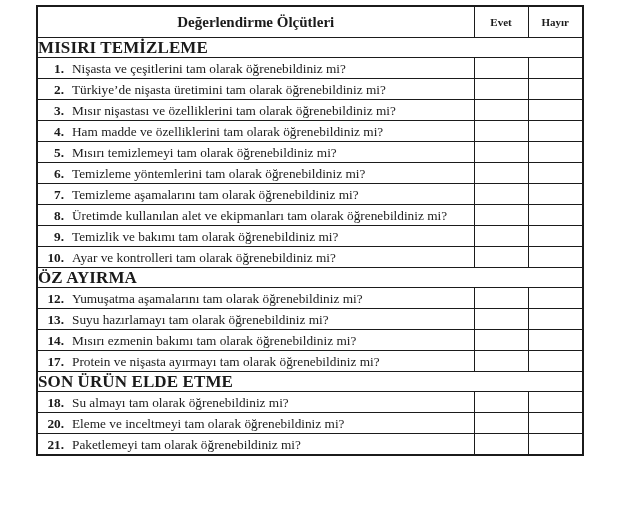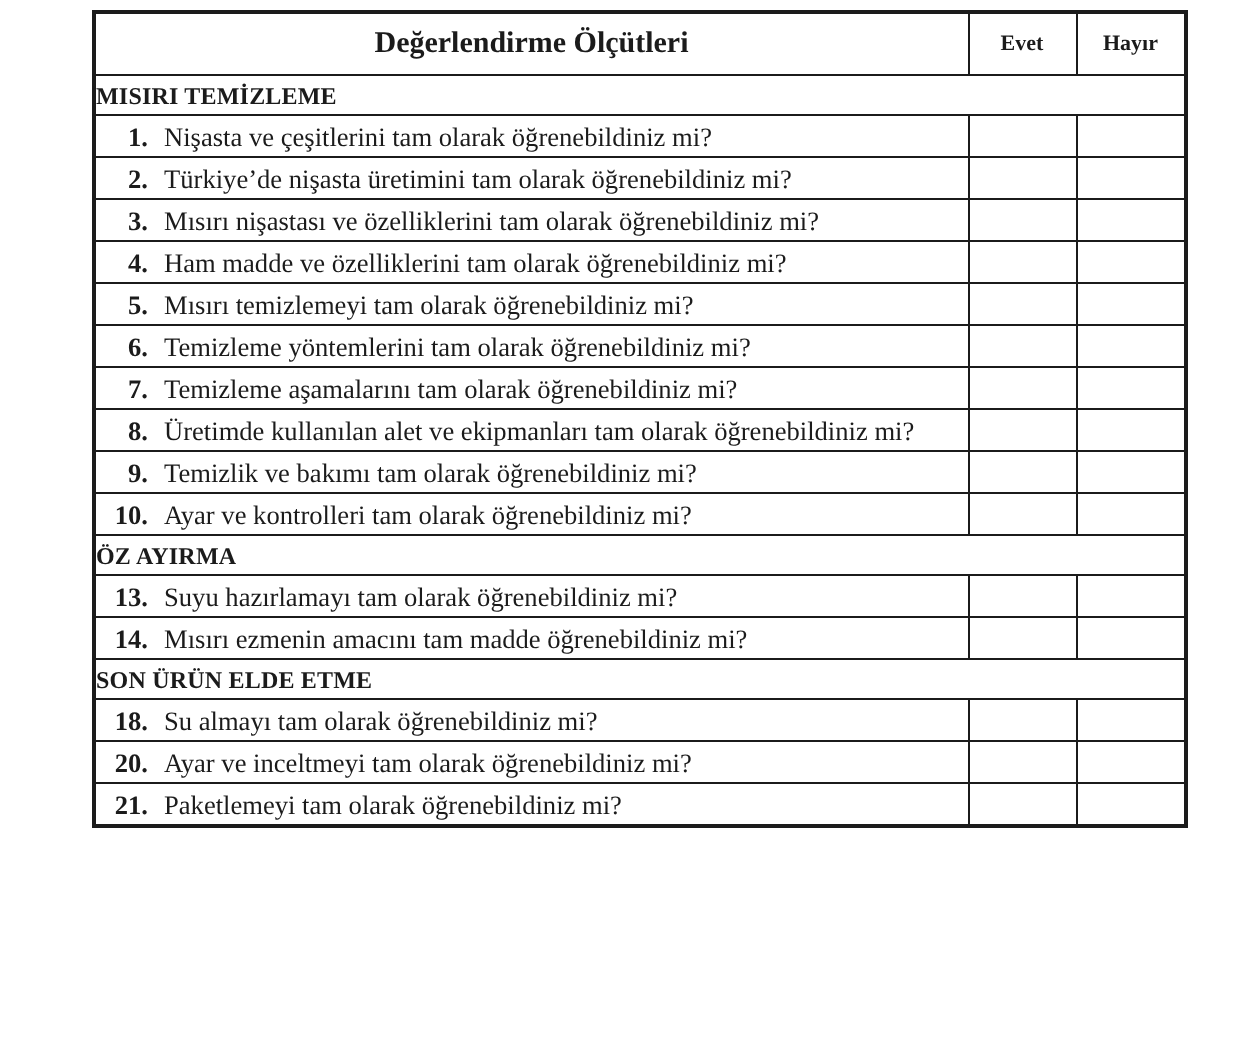--- a/index.html
+++ b/index.html
@@ -15,21 +15,21 @@
     font-family: "Liberation Serif", "DejaVu Serif", serif;
     color: #1b1b1b;
     -webkit-font-smoothing: antialiased;
   }
 
   .sheet {
     position: relative;
     width: 620px;
     height: 520px;
     box-sizing: border-box;
-    padding: 5px 36px 0 46px;
+    padding: 5px 36px 0 36px;
   }
 
   table.checklist {
     width: 548px;
     border-collapse: collapse;
     table-layout: fixed;
     border: 2px solid #1b1b1b;
   }
 
   table.checklist col.col-criteria { width: 437px; }
@@ -51,21 +51,21 @@
     text-align: center;
     height: 30px;
     line-height: 30px;
     white-space: nowrap;
   }
   thead th.criteria-head { font-size: 15px; }
 
   
   td.section-head {
     font-weight: bold;
-    font-size: 12px;
+    font-size: 17px;
     letter-spacing: .1px;
     padding: 2px 0 2px 6px;
     height: 19px;
     line-height: 16px;
     white-space: nowrap;
     margin-left: 14px;
   }
 
   
   td.q-cell {
@@ -132,21 +132,21 @@
               <span class="q-text">Türkiye’de nişasta üretimini tam olarak öğrenebildiniz mi?</span>
             </div>
           </td>
           <td class="mark-cell"></td>
           <td class="mark-cell"></td>
         </tr>
         <tr>
           <td class="q-cell">
             <div class="q-inner">
               <span class="q-num">3.</span>
-              <span class="q-text">Mısırı nişastası ve özelliklerini tam olarak öğrenebildiniz mi?</span>
+              <span class="q-text">Mısır nişastası ve özelliklerini tam olarak öğrenebildiniz mi?</span>
             </div>
           </td>
           <td class="mark-cell"></td>
           <td class="mark-cell"></td>
         </tr>
         <tr>
           <td class="q-cell">
             <div class="q-inner">
               <span class="q-num">4.</span>
               <span class="q-text">Ham madde ve özelliklerini tam olarak öğrenebildiniz mi?</span>
@@ -214,32 +214,52 @@
           </td>
           <td class="mark-cell"></td>
           <td class="mark-cell"></td>
         </tr>
         <tr>
           <td class="section-head" colspan="3">ÖZ AYIRMA</td>
         </tr>
         <tr>
           <td class="q-cell">
             <div class="q-inner">
+              <span class="q-num">12.</span>
+              <span class="q-text">Yumuşatma aşamalarını tam olarak öğrenebildiniz mi?</span>
+            </div>
+          </td>
+          <td class="mark-cell"></td>
+          <td class="mark-cell"></td>
+        </tr>
+        <tr>
+          <td class="q-cell">
+            <div class="q-inner">
               <span class="q-num">13.</span>
               <span class="q-text">Suyu hazırlamayı tam olarak öğrenebildiniz mi?</span>
             </div>
           </td>
           <td class="mark-cell"></td>
           <td class="mark-cell"></td>
         </tr>
         <tr>
           <td class="q-cell">
             <div class="q-inner">
               <span class="q-num">14.</span>
-              <span class="q-text">Mısırı ezmenin amacını tam madde öğrenebildiniz mi?</span>
+              <span class="q-text">Mısırı ezmenin bakımı tam olarak öğrenebildiniz mi?</span>
+            </div>
+          </td>
+          <td class="mark-cell"></td>
+          <td class="mark-cell"></td>
+        </tr>
+        <tr>
+          <td class="q-cell">
+            <div class="q-inner">
+              <span class="q-num">17.</span>
+              <span class="q-text">Protein ve nişasta ayırmayı tam olarak öğrenebildiniz mi?</span>
             </div>
           </td>
           <td class="mark-cell"></td>
           <td class="mark-cell"></td>
         </tr>
         <tr>
           <td class="section-head" colspan="3">SON ÜRÜN ELDE ETME</td>
         </tr>
         <tr>
           <td class="q-cell">
@@ -248,21 +268,21 @@
               <span class="q-text">Su almayı tam olarak öğrenebildiniz mi?</span>
             </div>
           </td>
           <td class="mark-cell"></td>
           <td class="mark-cell"></td>
         </tr>
         <tr>
           <td class="q-cell">
             <div class="q-inner">
               <span class="q-num">20.</span>
-              <span class="q-text">Ayar ve inceltmeyi tam olarak öğrenebildiniz mi?</span>
+              <span class="q-text">Eleme ve inceltmeyi tam olarak öğrenebildiniz mi?</span>
             </div>
           </td>
           <td class="mark-cell"></td>
           <td class="mark-cell"></td>
         </tr>
         <tr>
           <td class="q-cell">
             <div class="q-inner">
               <span class="q-num">21.</span>
               <span class="q-text">Paketlemeyi tam olarak öğrenebildiniz mi?</span>

